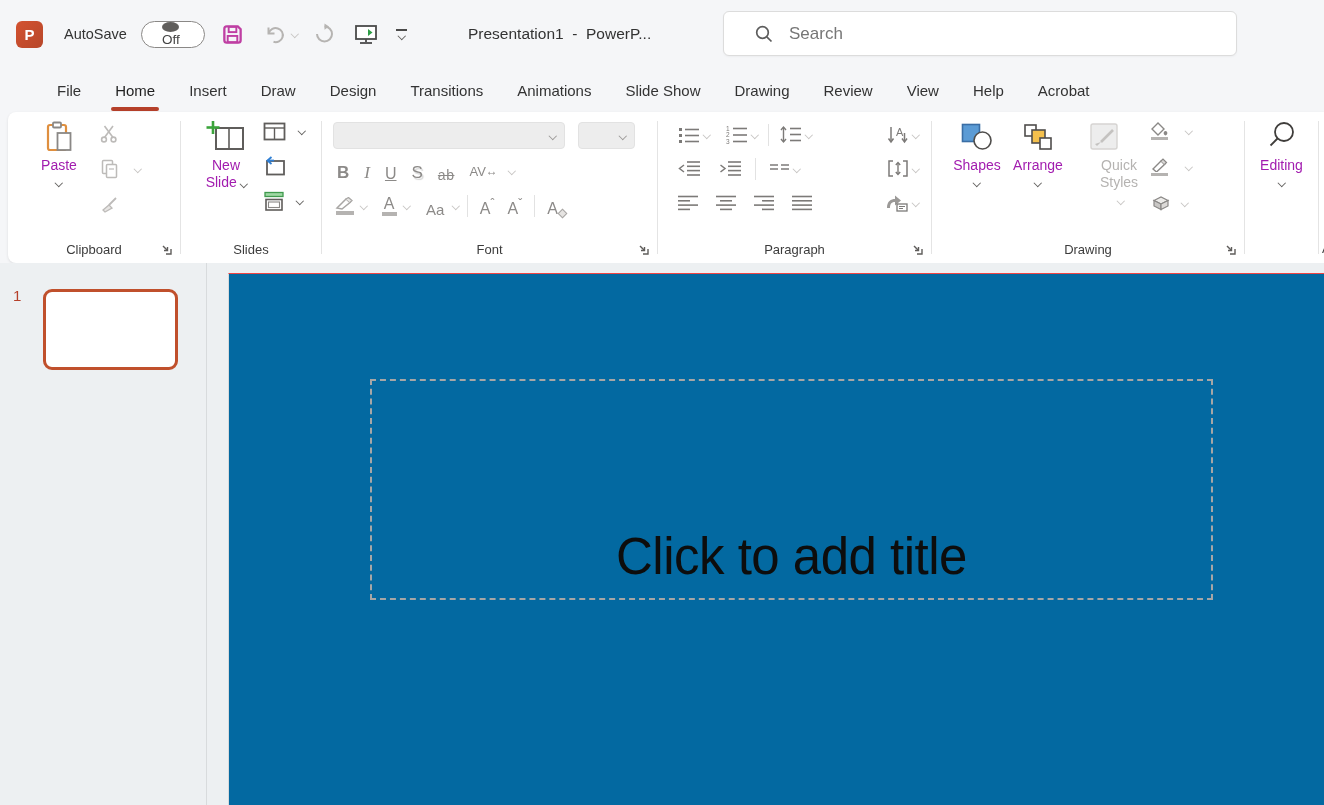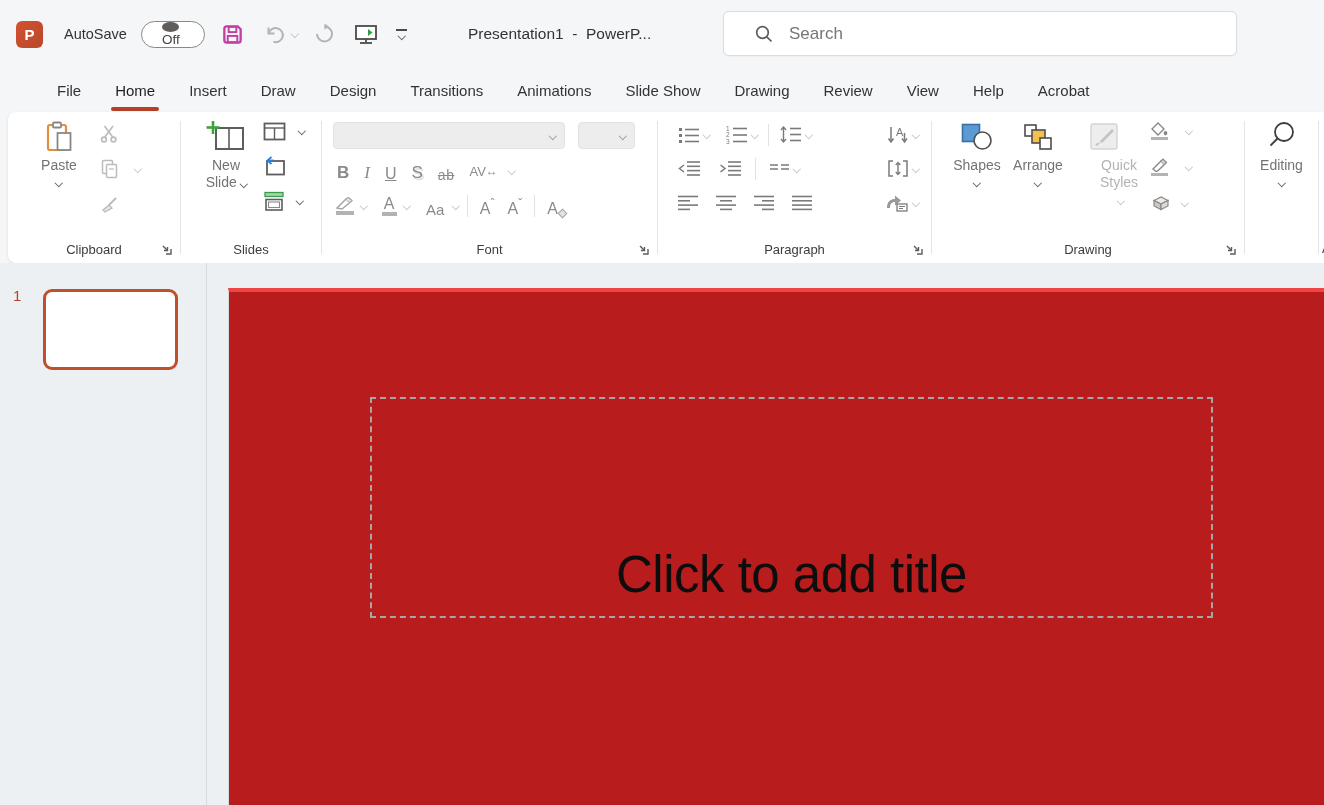--- a/index.html
+++ b/index.html
@@ -44,21 +44,21 @@
             border-radius:8px 0 0 8px; box-shadow:0 1px 3px rgba(0,0,0,.10); display:flex; }
   .group { position:relative; height:100%; padding-bottom:26px; flex:none; }
   .gfooter { position:absolute; left:0; right:0; bottom:3px; height:22px; display:flex;
              align-items:center; justify-content:center; font-size:13px; color:#3c3c3c; }
   .launcher { position:absolute; right:7px; bottom:7px; cursor:pointer; }
   .gdiv { width:1px; background:#e4e4e4; margin:9px 0; flex:none; }
   .gbody { display:flex; height:100%; }
 
   .bigbtn { display:flex; flex-direction:column; align-items:center; padding-top:5px; cursor:pointer; }
   .bicon { height:40px; display:flex; align-items:center; justify-content:center; }
-  .blabel { font-size:14px; color:#737373; line-height:17px; text-align:center; }
+  .blabel { font-size:14px; color:#a21caf; line-height:17px; text-align:center; }
   .blabel.dis { color:#b5b3b1;margin-left:30px; }
   .bigbtn > .chev { margin-top:6px; }
 
   .chev { width:5.5px; height:5.5px; border-right:1.6px solid #5f5d5b; border-bottom:1.6px solid #5f5d5b;
           display:inline-block; transform:rotate(45deg); flex:none; }
   .chev.dis { border-color:#c6c4c2; }
   .chev.inline { margin-left:4px; margin-bottom:1px; }
 
   .sbtn { height:30px; display:flex; align-items:center; cursor:pointer; gap:4px; padding:0 2px; }
 
@@ -120,22 +120,22 @@
 
   .g-partial { flex:1; position:relative; }
   .g-partial span { position:absolute; left:3px; bottom:7px; font-size:13px; color:#3c3c3c; }
 
   
   .workspace { position:absolute; left:0; top:263px; width:1324px; height:542px; background:#edf0f2; }
   .thumb-panel { position:absolute; left:0; top:0; bottom:0; width:207px; border-right:1px solid #d8dbdd; }
   .slide-num { position:absolute; left:13px; top:24px; font-size:15px; color:var(--accent); }
   .thumb { position:absolute; left:43px; top:26px; width:135px; height:81px; background:#fff;
            border:3.5px solid var(--thumb-border); border-radius:9px; cursor:pointer; }
-  .canvas { position:absolute; left:228px; top:10px; right:0; bottom:0; background:#b91c1c;
-            border-top:4px solid #ef4444; border-left:1px solid #d7dadc;margin-top:15px; }
+  .canvas { position:absolute; left:228px; top:10px; right:0; bottom:0; background:#0369a1;
+            border-top:1px solid #ef4444; border-left:1px solid #d7dadc; }
   .ph { position:absolute; border:2px dashed #a6a6a6; }
   .title-ph { left:141px; top:105px; width:843px; height:221px; display:flex; align-items:flex-end; justify-content:center; }
   .title-ph span { font-size:51px; color:#0d0d0d; padding-bottom:12px; letter-spacing:-.5px; }
   .sub-ph { left:141px; top:331px; width:843px; height:158px; display:flex; align-items:flex-start; justify-content:center; }
   .sub-ph span { font-size:24px; color:#0d0d0d; padding-top:5px; }
 </style>
 </head>
 <body>
 
 <div class="app">

